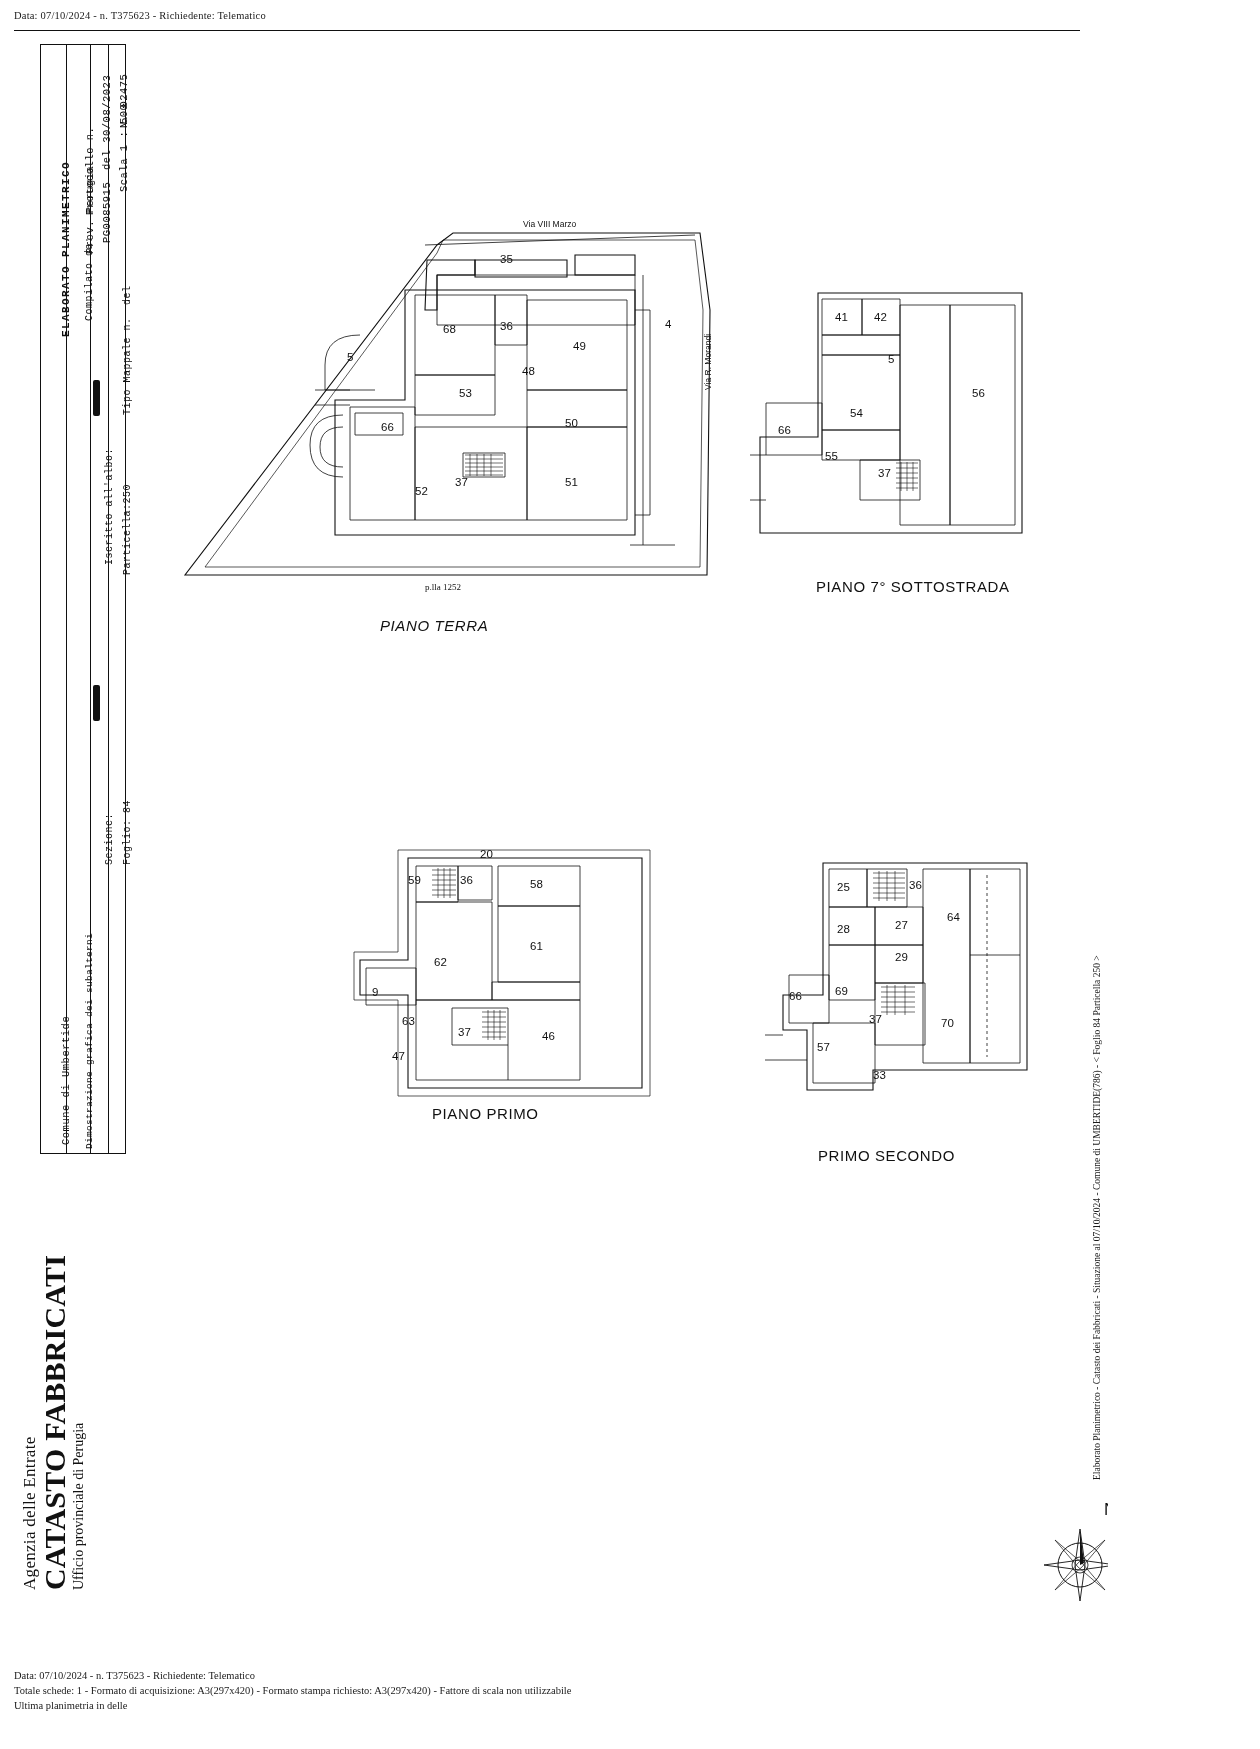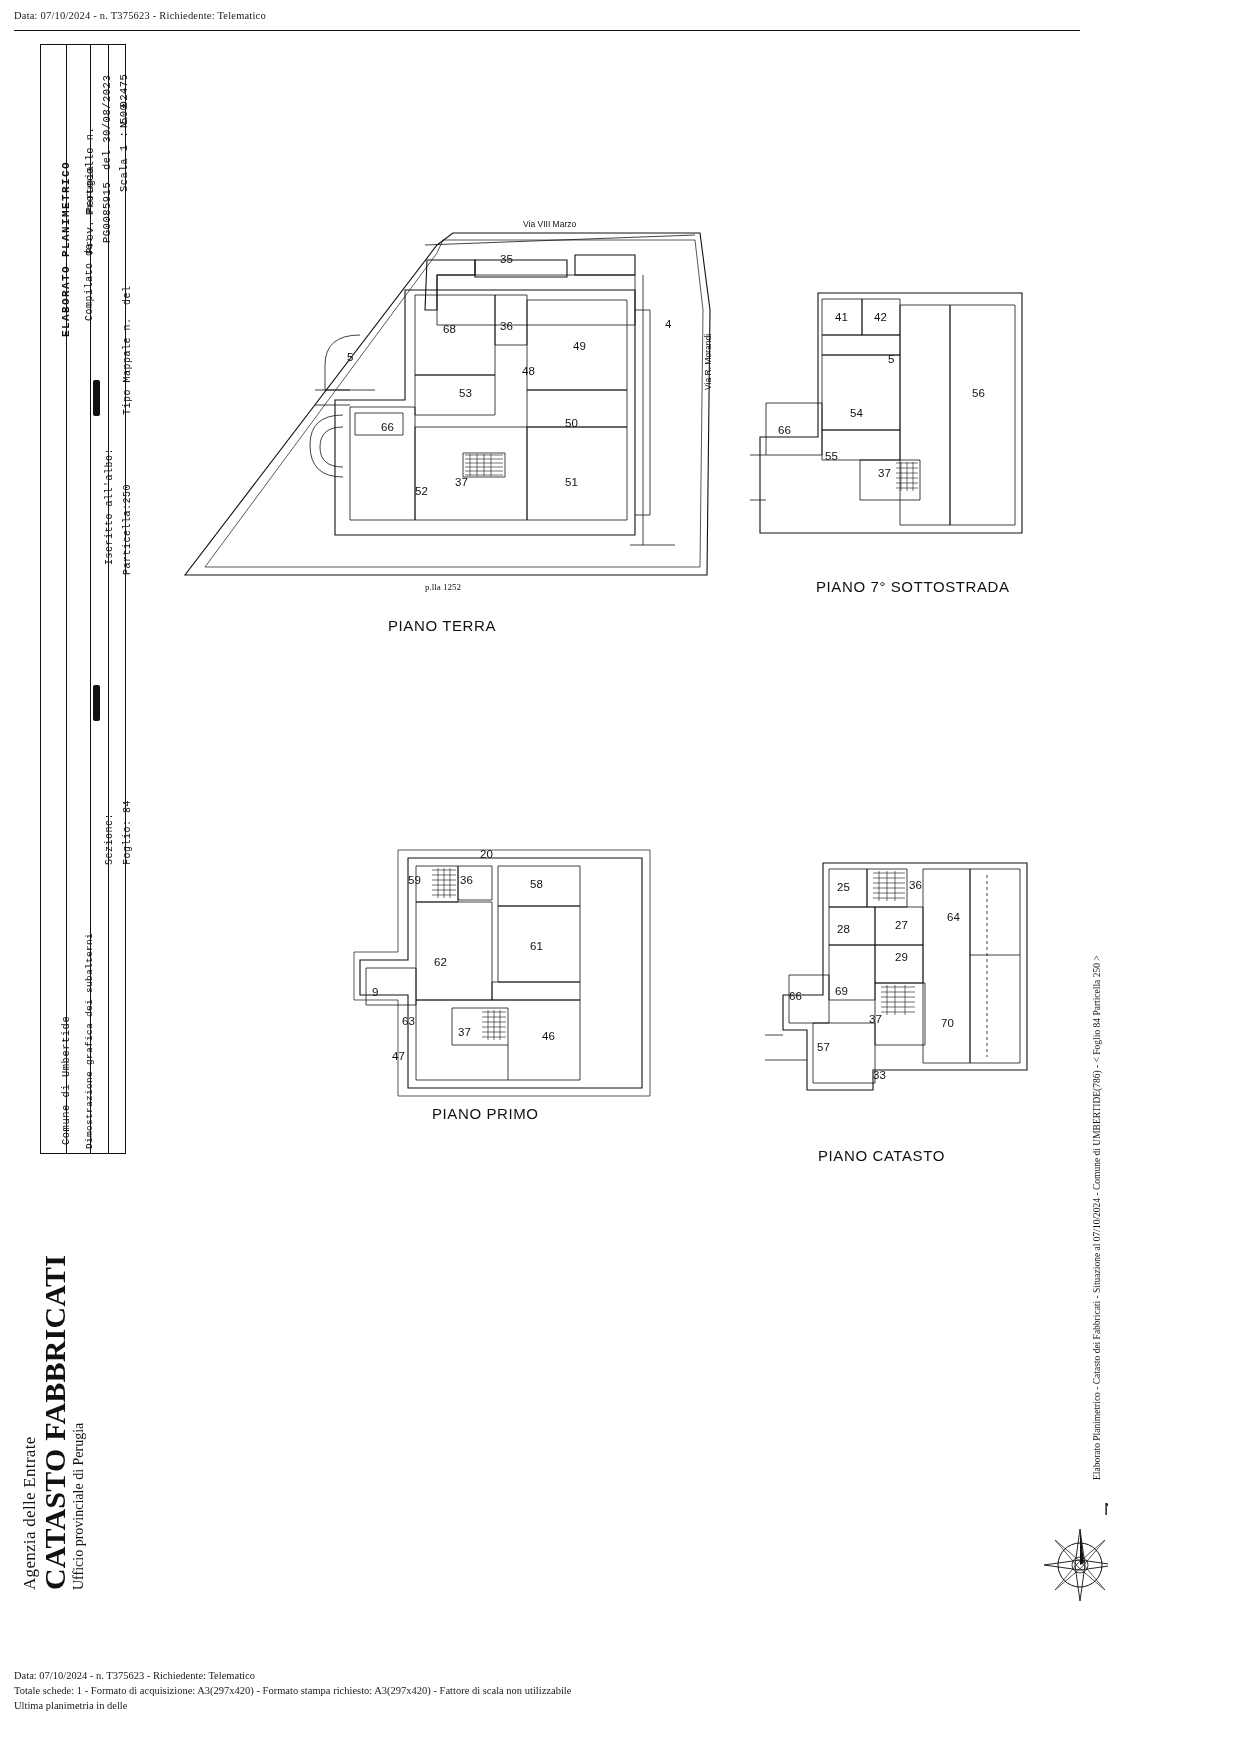--- a/index.html
+++ b/index.html
@@ -260,21 +260,21 @@
     <text class="num" x="206" y="216">66</text>
     <text class="num" x="390" y="212">50</text>
     <text class="num" x="240" y="280">52</text>
     <text class="num" x="280" y="271">37</text>
     <text class="num" x="390" y="271">51</text>
 
     <text class="lbl" x="348" y="12">Via VIII Marzo</text>
     <text class="lbl" x="0" y="0" transform="translate(536,175) rotate(-90)">Via R. Morandi</text>
     <text class="lbl-it" x="250" y="375">p.lla 1252</text>
   </svg>
-  <div class="plan-title" style="left:388px; top:617px;">PIANO TERRA</div>
+  <div class="plan-title" style="left:380px; top:617px;font-style:italic;">PIANO TERRA</div>
 
   <svg class="plan-svg" style="left:750px; top:285px;" width="290" height="260" viewBox="0 0 290 260">
     <path class="wall" d="M 68 8 L 272 8 L 272 248 L 10 248 L 10 152 L 68 152 Z"></path>
     <path class="wall-thin" d="M 72 14 L 112 14 L 112 50 L 72 50 Z"></path>
     <path class="wall-thin" d="M 112 14 L 150 14 L 150 50 L 112 50 Z"></path>
     <path class="wall-thin" d="M 72 50 L 150 50 L 150 70 L 72 70 Z"></path>
     <path class="wall-thin" d="M 72 70 L 150 70 L 150 145 L 72 145 Z"></path>
     <path class="wall-thin" d="M 150 20 L 200 20 L 200 240 L 150 240 Z"></path>
     <path class="wall-thin" d="M 200 20 L 265 20 L 265 240 L 200 240 Z"></path>
     <path class="wall-thin" d="M 16 118 L 72 118 L 72 170 L 16 170 Z"></path>
@@ -398,21 +398,21 @@
     <text class="num" x="130" y="84">27</text>
     <text class="num" x="182" y="76">64</text>
     <text class="num" x="130" y="116">29</text>
     <text class="num" x="24" y="155">66</text>
     <text class="num" x="70" y="150">69</text>
     <text class="num" x="104" y="178">37</text>
     <text class="num" x="52" y="206">57</text>
     <text class="num" x="176" y="182">70</text>
     <text class="num" x="108" y="234">33</text>
   </svg>
-  <div class="plan-title" style="left:818px; top:1147px;">PIANO CATASTO</div>
+  <div class="plan-title" style="left:818px; top:1147px;">PRIMO SECONDO</div>
 
   <div class="compass-n">N</div>
   <svg class="compass" width="80" height="80" viewBox="0 0 80 80">
     <circle cx="40" cy="40" r="22" fill="none" stroke="#111" stroke-width="1"></circle>
     <circle cx="40" cy="40" r="8" fill="none" stroke="#111" stroke-width=".8"></circle>
     <path d="M 40 4 L 45 40 L 40 76 L 35 40 Z" fill="none" stroke="#111" stroke-width=".9"></path>
     <path d="M 4 40 L 40 45 L 76 40 L 40 35 Z" fill="none" stroke="#111" stroke-width=".9"></path>
     <path d="M 15 15 L 42 38 L 65 65 L 38 42 Z" fill="none" stroke="#111" stroke-width=".7"></path>
     <path d="M 65 15 L 42 42 L 15 65 L 38 38 Z" fill="none" stroke="#111" stroke-width=".7"></path>
     <path d="M 40 4 L 44 38 L 40 40 Z" fill="#111"></path>

